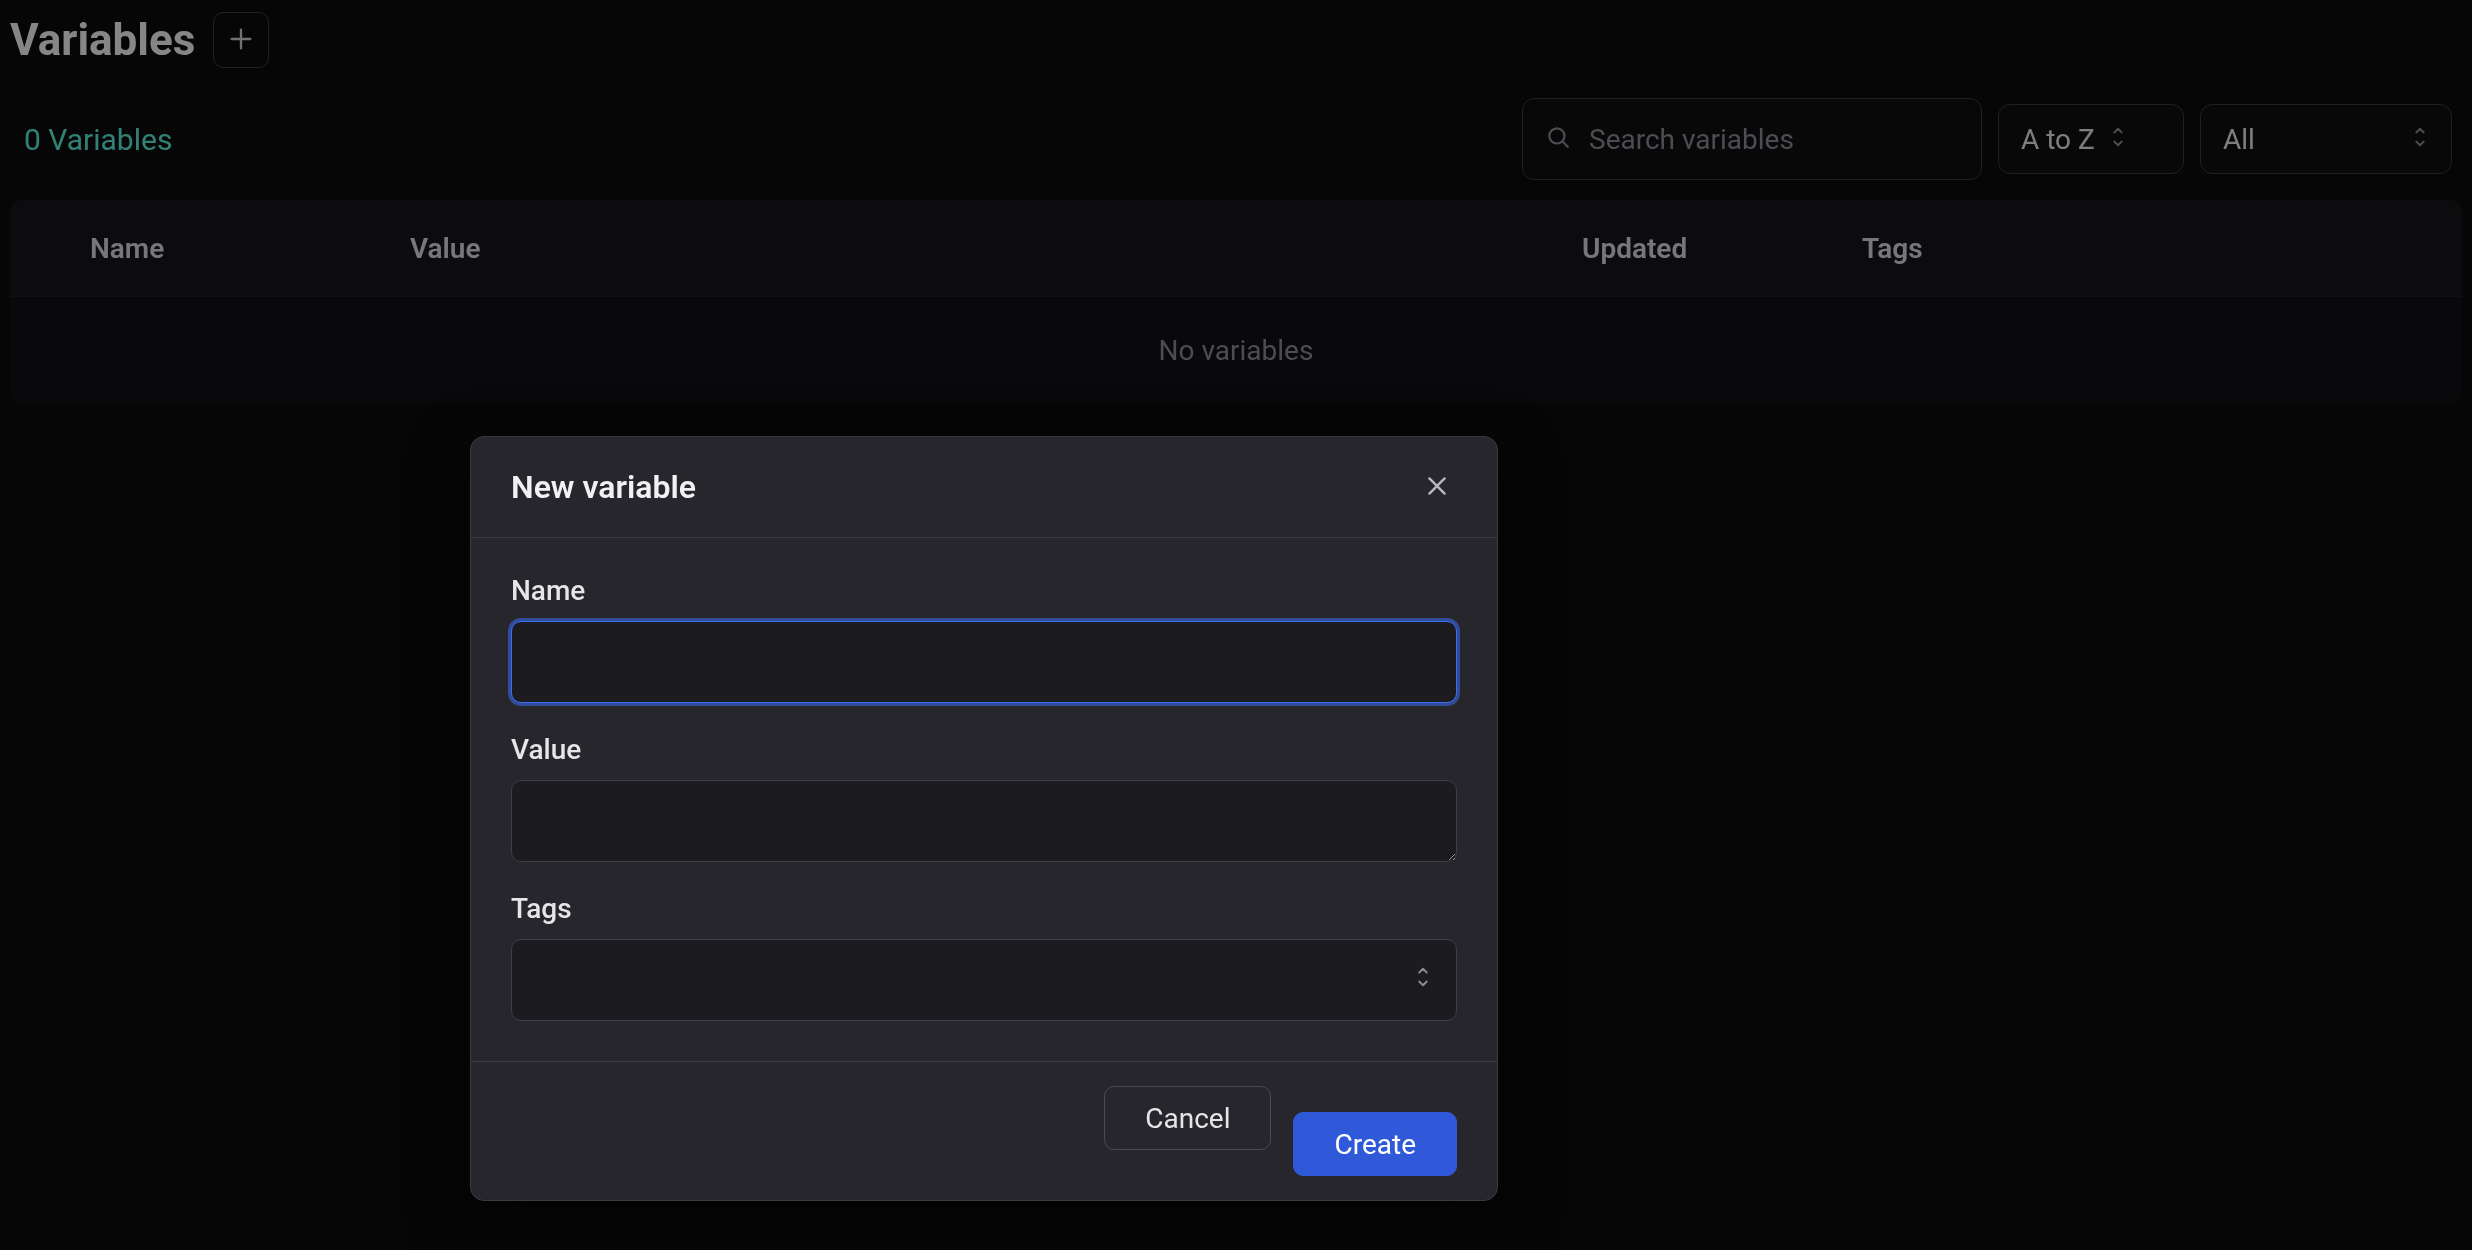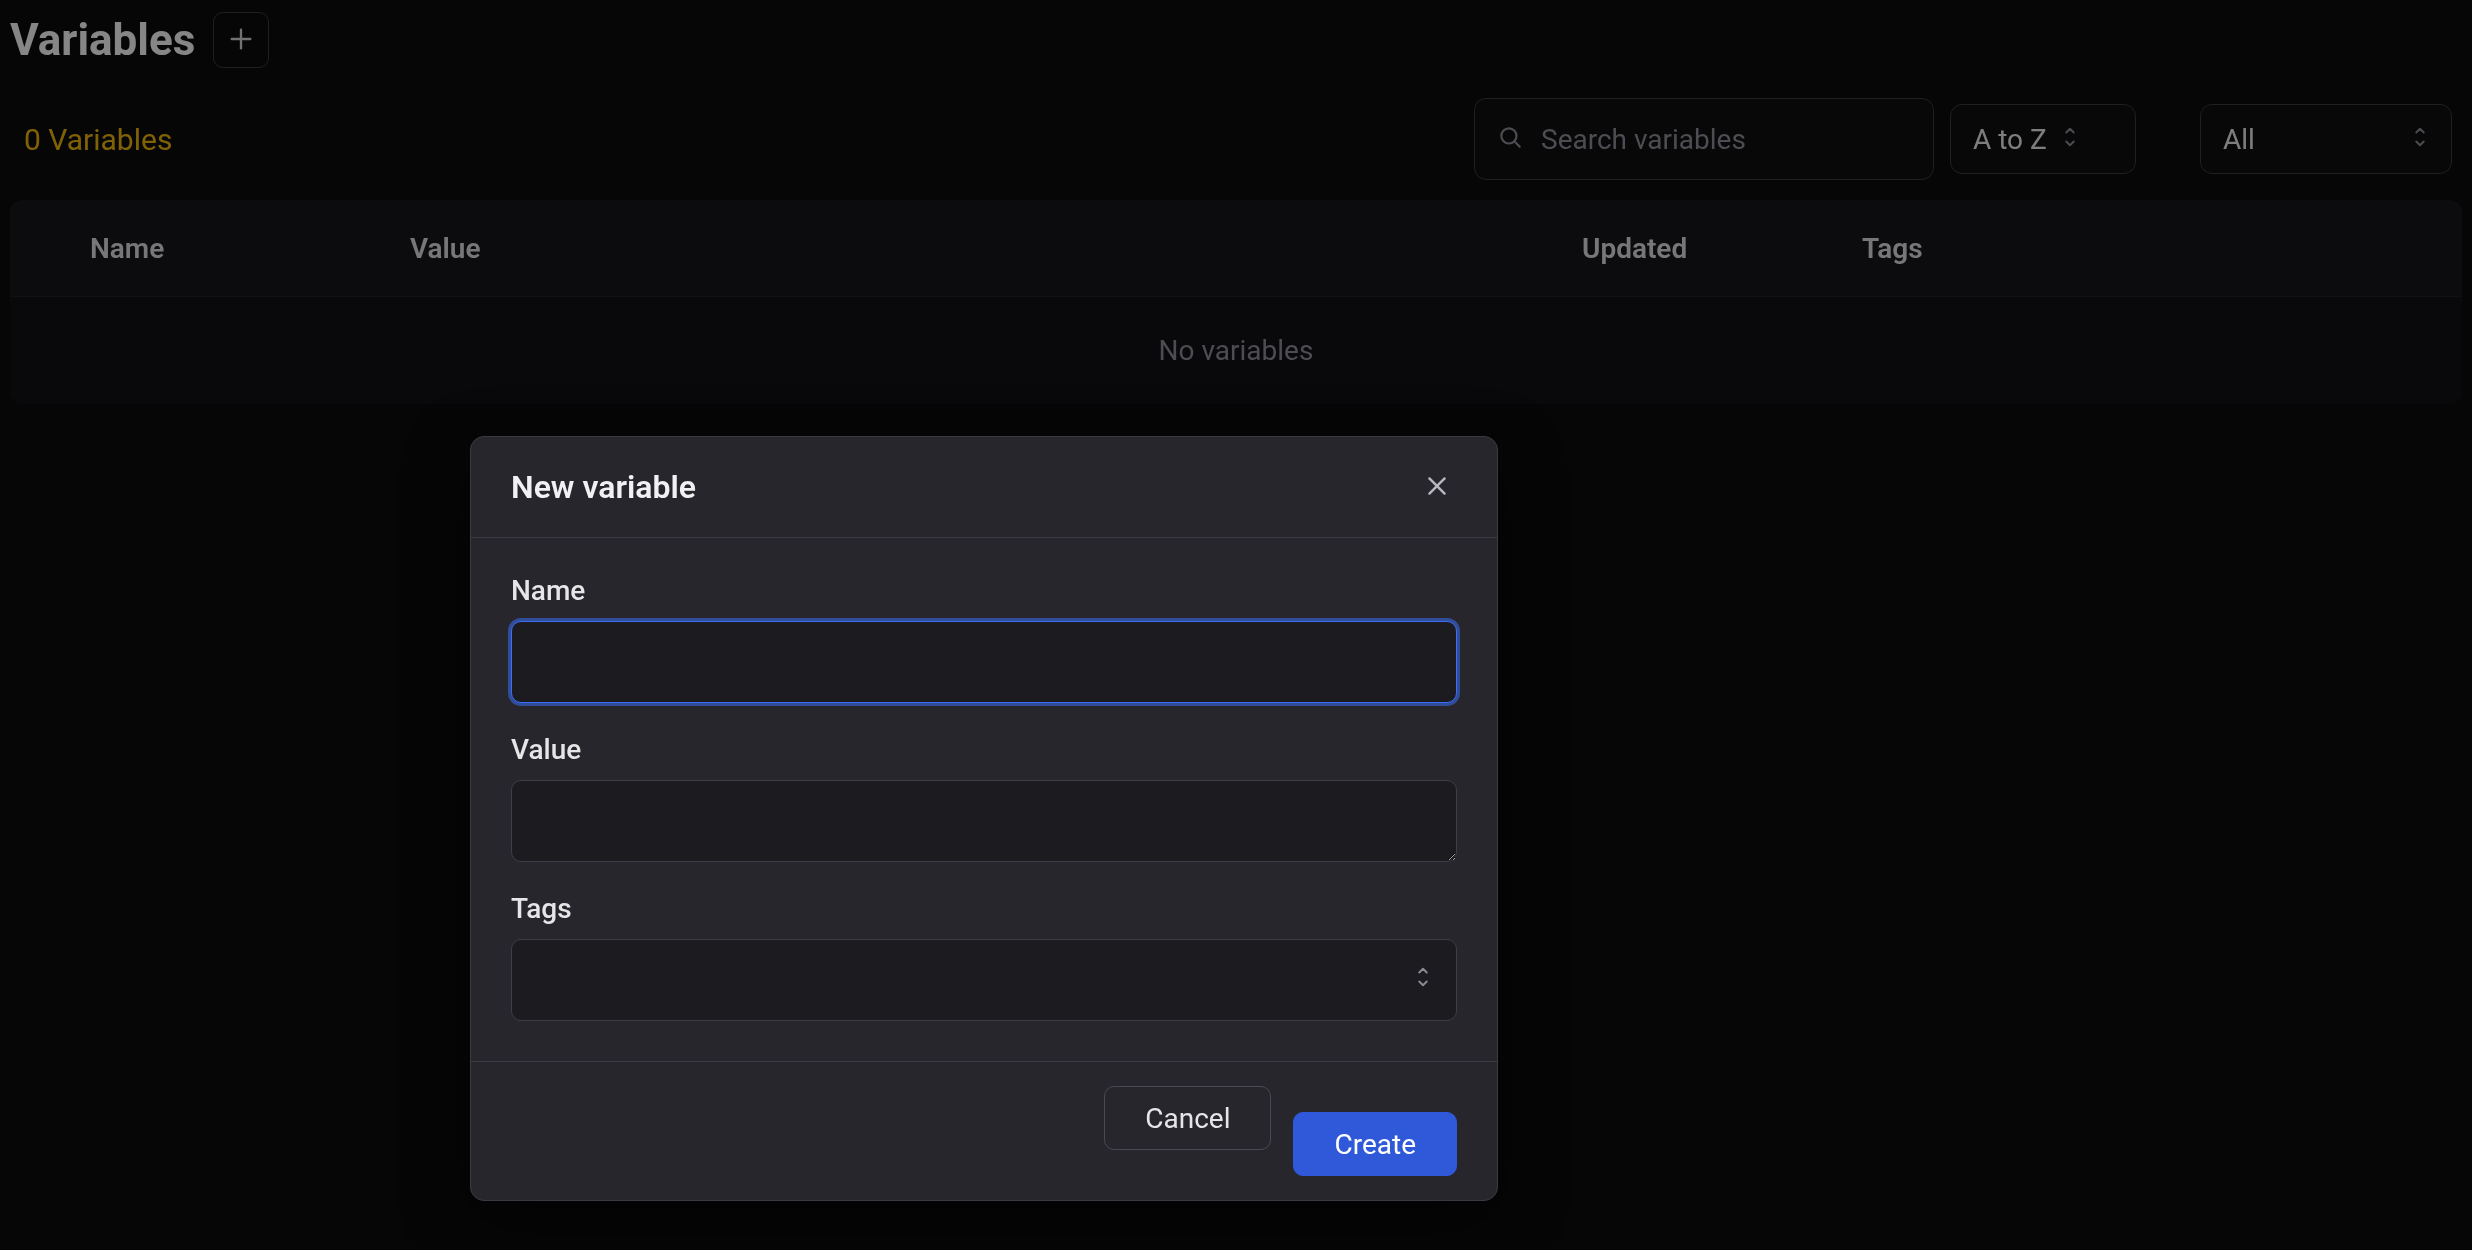--- a/index.html
+++ b/index.html
@@ -43,21 +43,21 @@
   .add-btn svg { stroke: #d0d0d5; }
 
   
   .toolbar {
     display: flex;
     align-items: center;
     padding: 6px 10px 20px 24px;
   }
   .count-text {
     font-size: 30px;
-    color: #eab308;
+    color: #5eead4;
     flex: 0 0 auto;
   }
   .toolbar-spacer { flex: 1 1 auto; }
   .toolbar-controls {
     display: flex;
     gap: 16px;
     align-items: center;
     padding-right: 10px;
   }
   .search-wrap {
@@ -92,21 +92,21 @@
     padding: 0 22px;
     gap: 14px;
     cursor: pointer;
   }
   .select-box .label {
     font-size: 28px;
     color: #e6e6e8;
     white-space: nowrap;
   }
   .sort-box { min-width: 186px; }
-  .filter-box { min-width: 252px; justify-content: space-between; margin-left: 48px; }
+  .filter-box { min-width: 252px; justify-content: space-between; }
   .chev-updown svg { stroke: #8b8b95; }
 
   
   .table-wrap {
     margin: 0 10px;
     border-radius: 12px;
     overflow: hidden;
   }
   .thead {
     display: grid;

